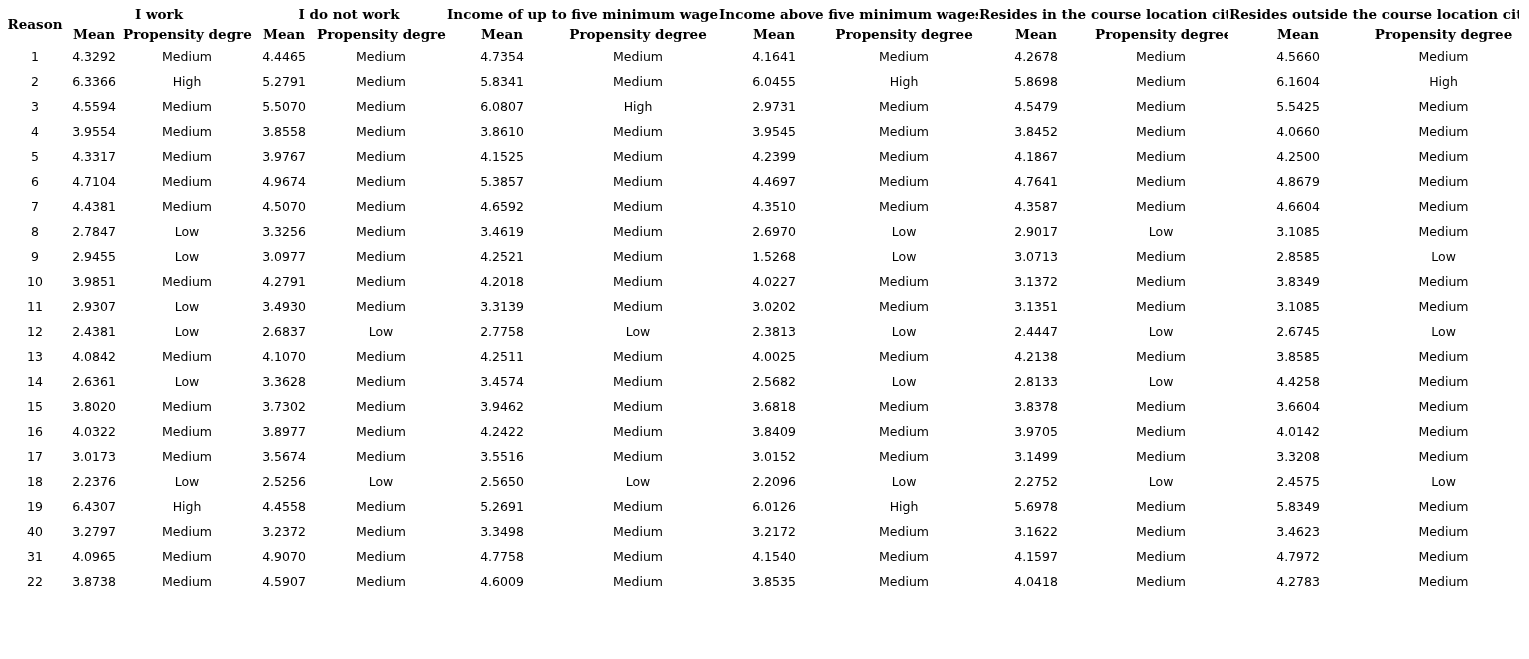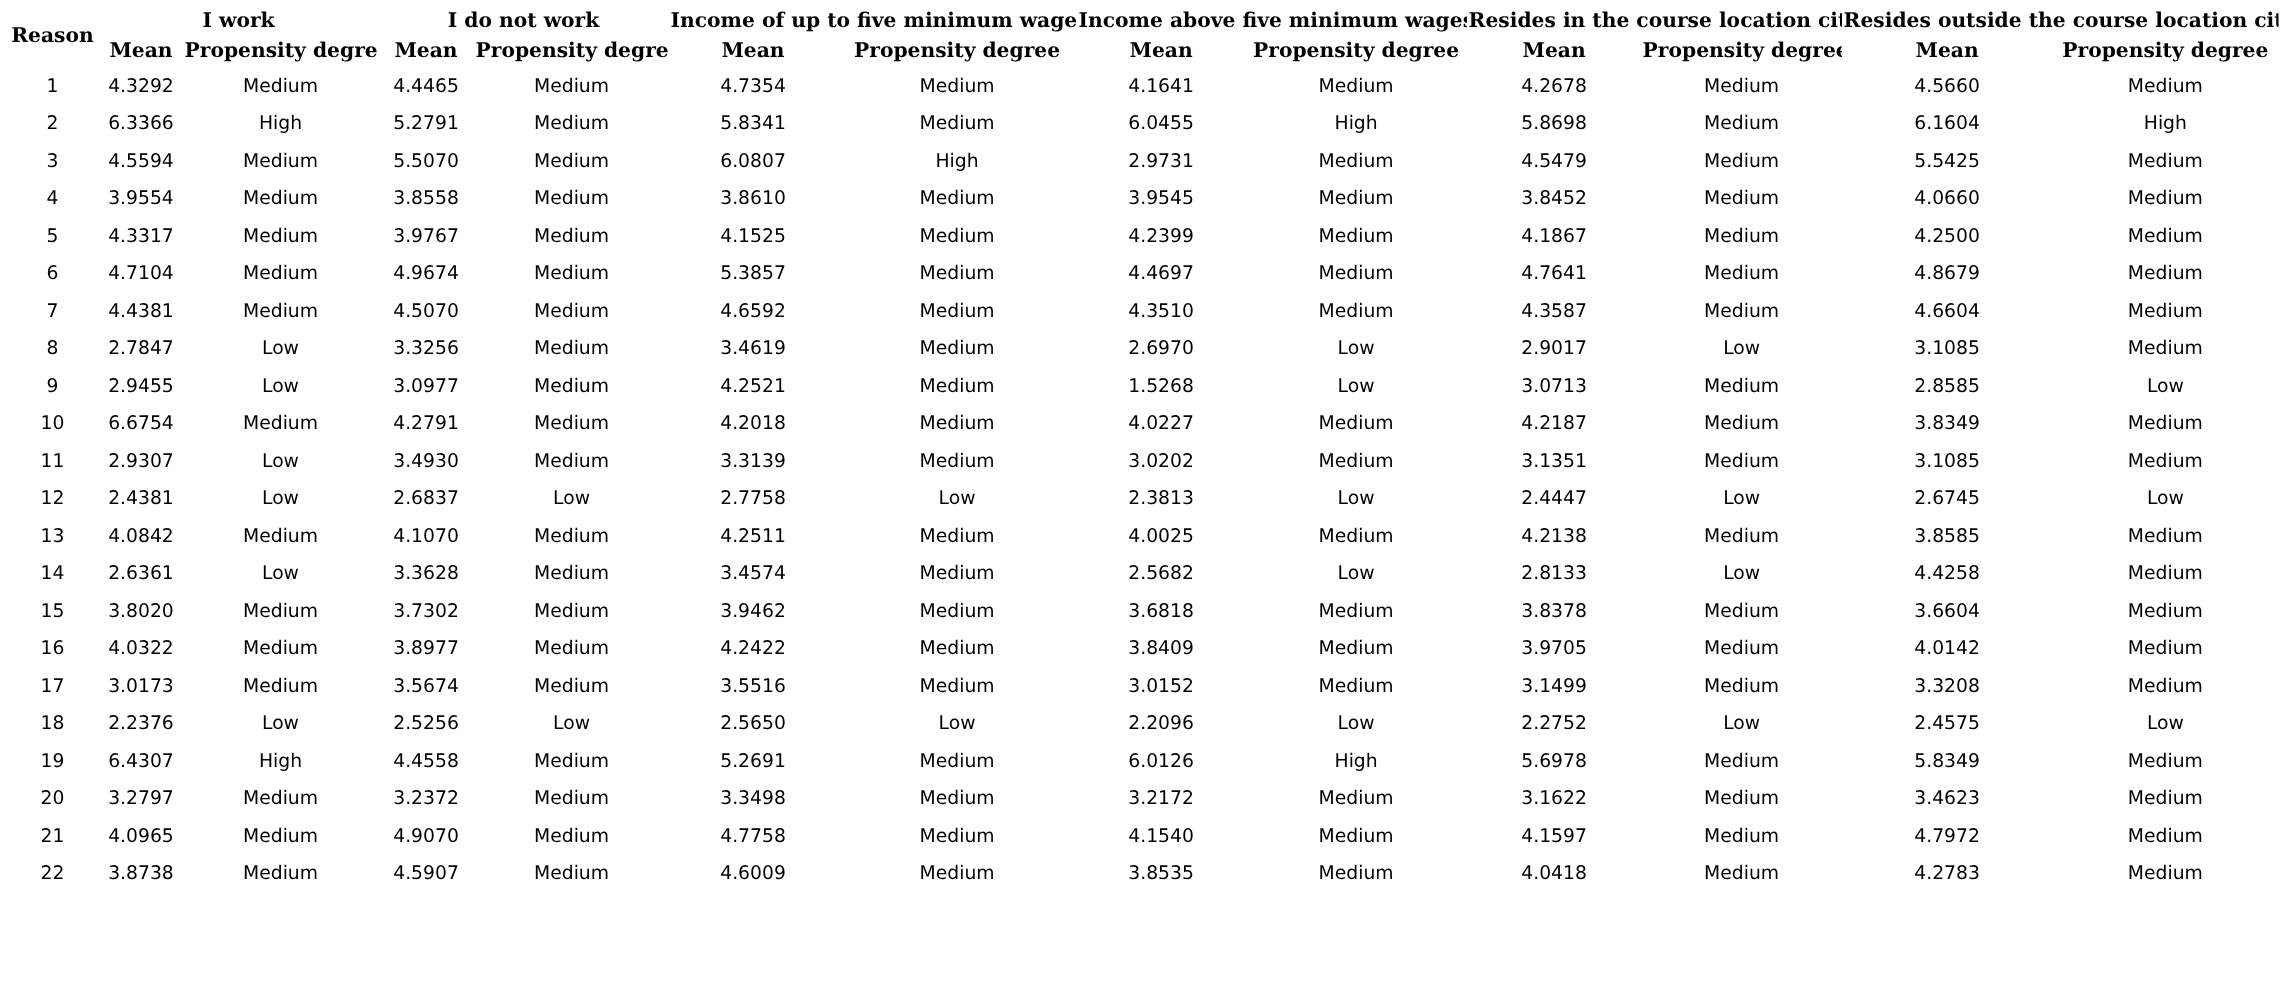--- a/index.html
+++ b/index.html
@@ -214,29 +214,29 @@
         <td>Medium</td>
         <td>1.5268</td>
         <td>Low</td>
         <td>3.0713</td>
         <td>Medium</td>
         <td>2.8585</td>
         <td>Low</td>
       </tr>
       <tr>
         <td>10</td>
-        <td>6.6754</td>
+        <td>3.9851</td>
         <td>Medium</td>
         <td>4.2791</td>
         <td>Medium</td>
         <td>4.2018</td>
         <td>Medium</td>
         <td>4.0227</td>
         <td>Medium</td>
-        <td>4.2187</td>
+        <td>3.1372</td>
         <td>Medium</td>
         <td>3.8349</td>
         <td>Medium</td>
       </tr>
       <tr>
         <td>11</td>
         <td>2.9307</td>
         <td>Low</td>
         <td>3.4930</td>
         <td>Medium</td>
@@ -363,36 +363,36 @@
         <td>5.2691</td>
         <td>Medium</td>
         <td>6.0126</td>
         <td>High</td>
         <td>5.6978</td>
         <td>Medium</td>
         <td>5.8349</td>
         <td>Medium</td>
       </tr>
       <tr>
-        <td>20</td>
+        <td>40</td>
         <td>3.2797</td>
         <td>Medium</td>
         <td>3.2372</td>
         <td>Medium</td>
         <td>3.3498</td>
         <td>Medium</td>
         <td>3.2172</td>
         <td>Medium</td>
         <td>3.1622</td>
         <td>Medium</td>
         <td>3.4623</td>
         <td>Medium</td>
       </tr>
       <tr>
-        <td>21</td>
+        <td>31</td>
         <td>4.0965</td>
         <td>Medium</td>
         <td>4.9070</td>
         <td>Medium</td>
         <td>4.7758</td>
         <td>Medium</td>
         <td>4.1540</td>
         <td>Medium</td>
         <td>4.1597</td>
         <td>Medium</td>

